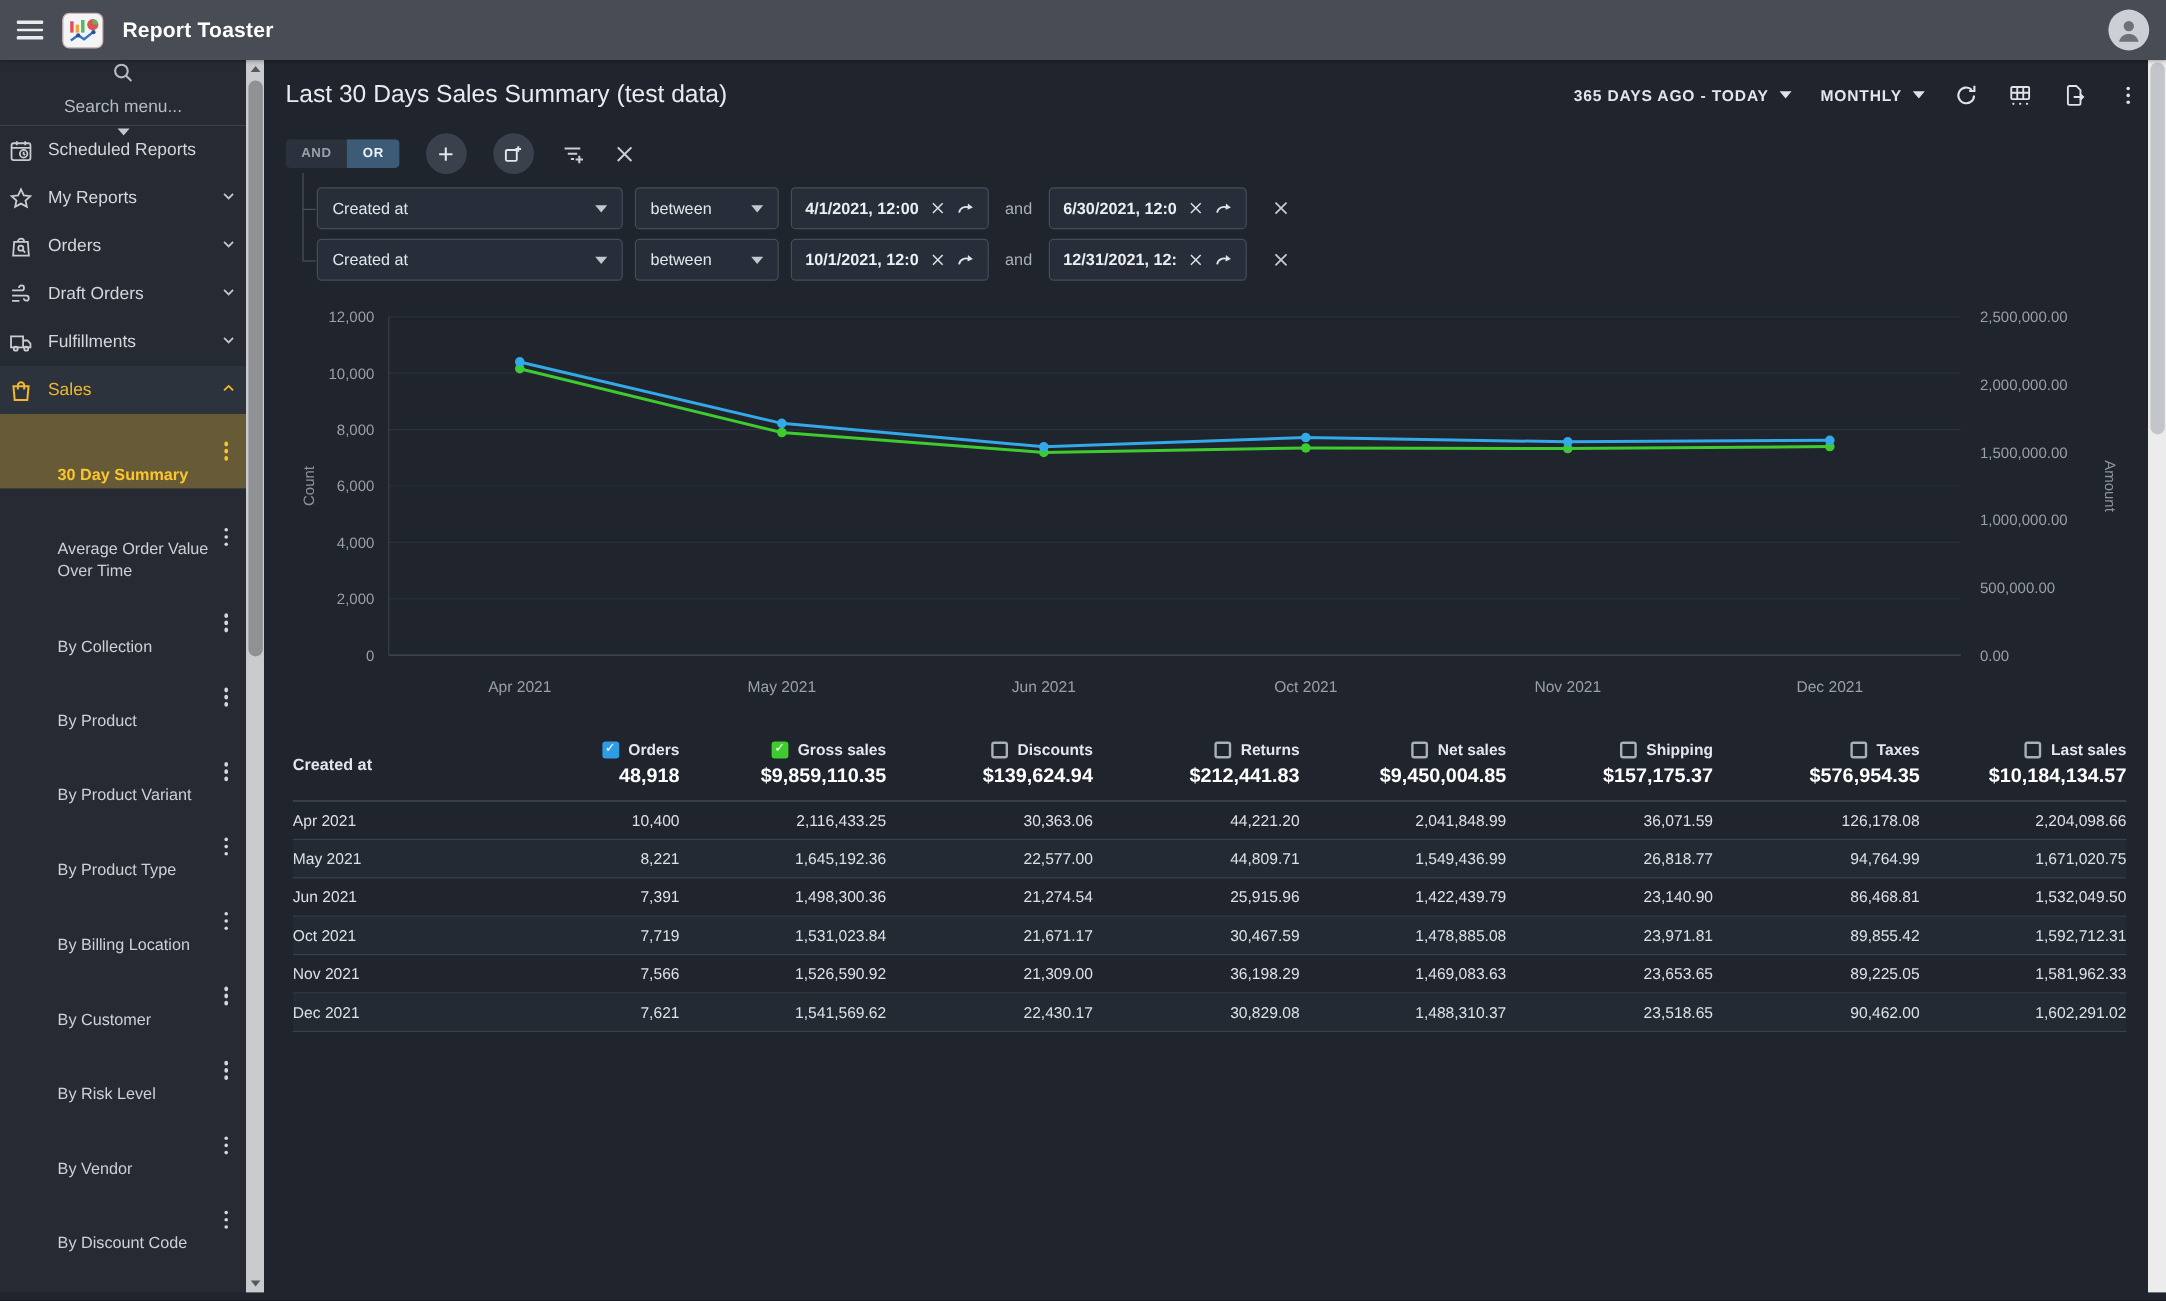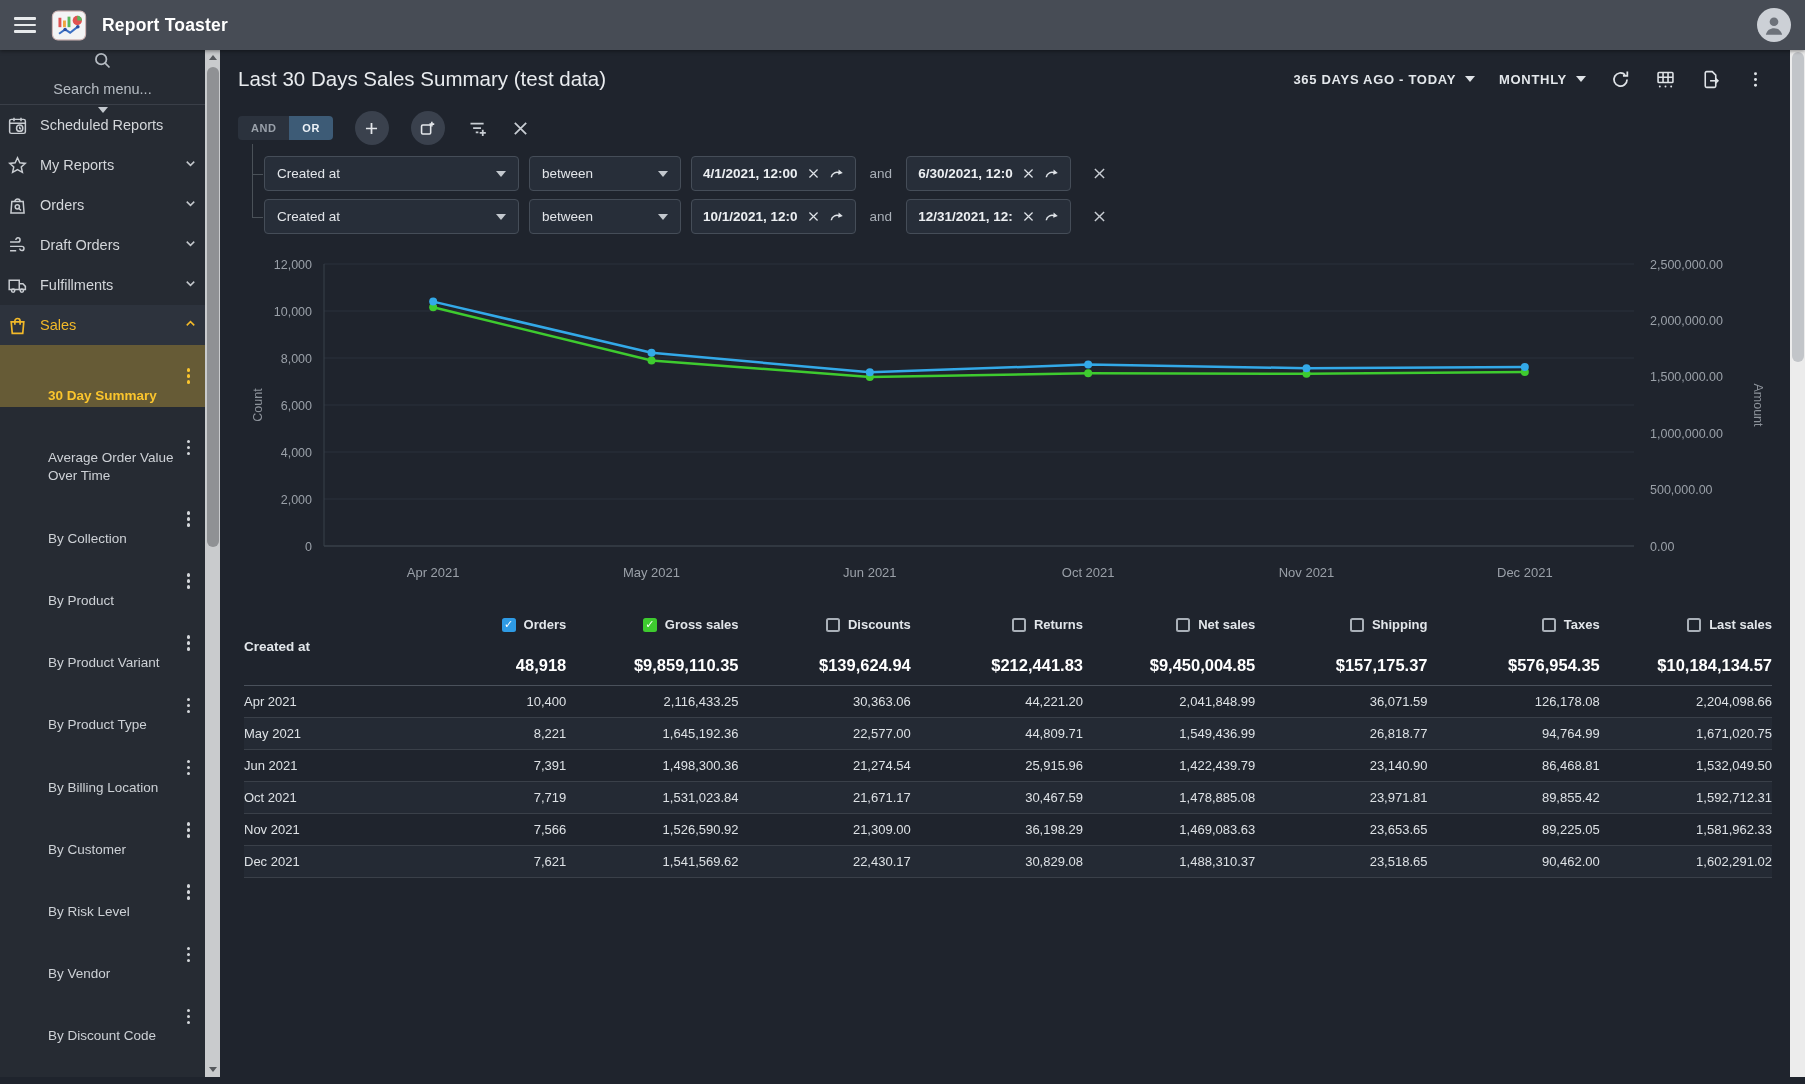--- a/index.html
+++ b/index.html
@@ -41,21 +41,21 @@
   .footer-item{height:35px;min-height:35px;}
 
   
   .sidebar-scrollbar{width:15px;background:#c9cbcd;position:relative;}
   .tri-up{width:0;height:0;border-left:4px solid transparent;border-right:4px solid transparent;border-bottom:5px solid #55585c;margin:5px auto 0;}
   .tri-down{width:0;height:0;border-left:4px solid transparent;border-right:4px solid transparent;border-top:5px solid #55585c;position:absolute;bottom:5px;left:3.5px;}
   .sb-thumb{position:absolute;left:1.5px;top:17px;width:12px;height:480px;background:#8f9194;border-radius:6px;}
 
   
   .main{flex:1;display:flex;flex-direction:column;overflow:hidden;background:#1f242d;}
-  .title-row{height:54px;min-height:54px;display:flex;align-items:center;padding:2px 24px 0 18px;}
+  .title-row{height:54px;min-height:54px;display:flex;align-items:center;padding:2px 6px 0 18px;}
   .page-title{color:#e8ebee;font-size:20.5px;font-weight:400;margin:0;flex:1;}
   .title-controls{display:flex;align-items:center;gap:24px;}
   .txt-btn{display:flex;align-items:center;gap:9px;color:#e3e7eb;font-size:13px;font-weight:700;letter-spacing:.7px;cursor:pointer;white-space:nowrap;}
   .caret-down{width:0;height:0;border-left:5px solid transparent;border-right:5px solid transparent;border-top:6px solid #dfe3e7;}
   .icon-btn{color:#dfe3e7;cursor:pointer;display:flex;}
   .icon-btn svg{width:21px;height:21px;}
 
   
   .filters{padding:2px 16px 0 18px;}
   .filter-toolbar{display:flex;align-items:center;gap:22px;height:40px;}
@@ -67,21 +67,21 @@
   .circle-btn svg{width:19px;height:19px;}
   .plain-icon{cursor:pointer;display:flex;color:#c8cdd3;}
   .plain-icon svg{width:21px;height:21px;}
   .rows-wrap{position:relative;margin:8px 0 0 14px;display:flex;flex-direction:column;gap:8px;padding-left:12px;}
   .rows-wrap::before{content:'';position:absolute;left:0;top:-12px;bottom:17px;width:1px;background:#4a5158;}
   .filter-row{position:relative;display:flex;align-items:center;gap:10px;}
   .filter-row::before{content:'';position:absolute;left:-12px;top:50%;width:11px;height:1px;background:#4a5158;}
   .fselect{height:35px;background:#272e39;border:1px solid #454d58;border-radius:4px;display:flex;align-items:center;
            padding:0 12px;color:#e2e5e9;font-size:13.5px;cursor:pointer;box-sizing:border-box;}
   .fselect.field{width:255px;}
-  .fselect.op{width:152px;}
+  .fselect.op{width:120px;}
   .fselect .lab{flex:1;}
   .scaret{width:0;height:0;border-left:5px solid transparent;border-right:5px solid transparent;border-top:6px solid #c3c8ce;}
   .fdate{height:35px;background:#272e39;border:1px solid #454d58;border-radius:4px;display:flex;align-items:center;
          gap:8px;padding:0 11px;color:#eceff2;font-size:13.5px;font-weight:600;box-sizing:border-box;}
   .di{display:flex;cursor:pointer;color:#dfe3e8;}
   .di svg{width:15px;height:15px;}
   .and-label{color:#a9afb7;font-size:13.5px;margin:0 4px;font-weight:400;}
   .row-x{margin-left:10px;cursor:pointer;display:flex;color:#c8cdd3;}
   .row-x svg{width:17px;height:17px;}
 
@@ -91,21 +91,21 @@
 
   
   .table-wrap{margin-top:12px;padding:0 18px 0 24px;}
   .t-header{display:grid;grid-template-columns:150px repeat(8,1fr);align-items:center;padding:7px 0 10px;border-bottom:1px solid #4a515b;}
   .th-first{color:#e2e6ea;font-size:13.5px;font-weight:700;text-align:left;}
   .th-col{display:flex;flex-direction:column;align-items:flex-end;gap:6px;}
   .th-line1{display:flex;align-items:center;gap:8px;color:#e2e6ea;font-size:13px;font-weight:700;}
   .cbx{width:14px;height:14px;border-radius:2.5px;box-sizing:border-box;display:flex;align-items:center;justify-content:center;
        font-size:11px;line-height:1;color:#fff;cursor:pointer;font-weight:700;}
   .cbx.un{border:2px solid #a9b0b8;background:transparent;}
-  .th-total{color:#ffffff;font-size:16.5px;font-weight:700;margin-top:18px;}
+  .th-total{color:#ffffff;font-size:16.5px;font-weight:700;}
   .t-row{display:grid;grid-template-columns:150px repeat(8,1fr);height:31px;align-items:center;
          border-bottom:1px solid #3a4049;color:#dde1e5;font-size:13px;}
   .t-row .cell{text-align:right;}
   .t-row .first{text-align:left;}
   .t-row.alt{background:#242a34;}
 
   
   .main-scrollbar{width:15px;background:#ececec;position:relative;}
   .ms-thumb{position:absolute;top:2px;left:1.5px;width:12px;height:310px;background:#c2c5c9;border-radius:6px;}
 </style>

